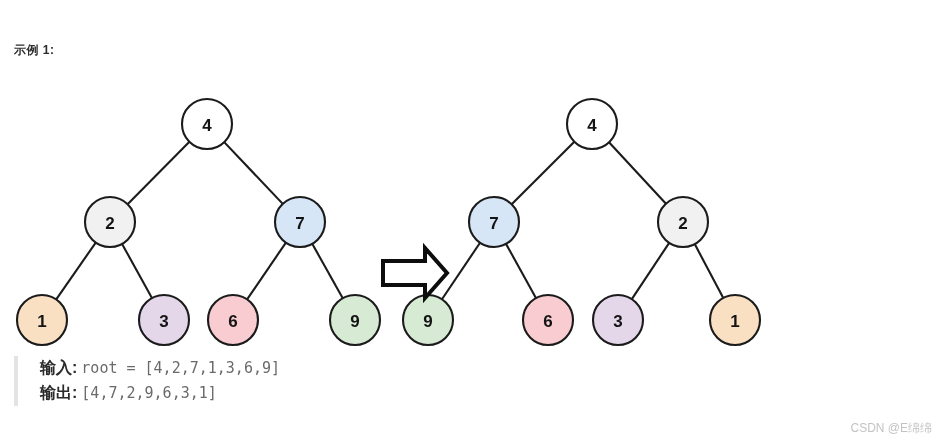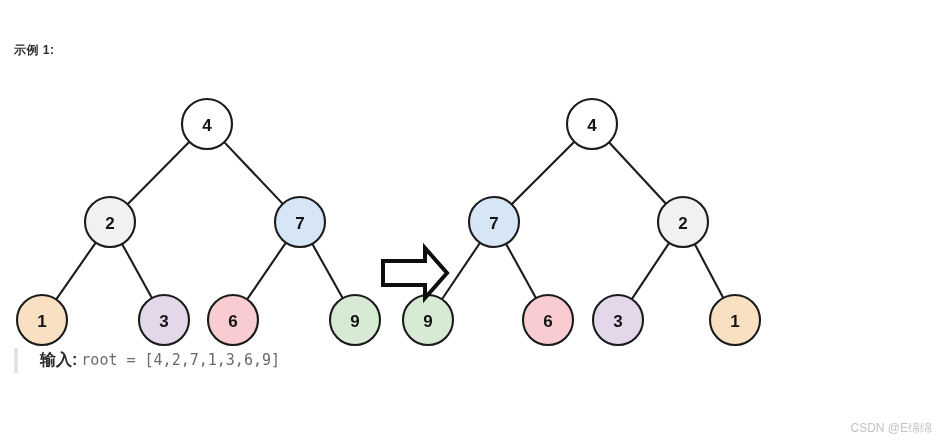--- a/index.html
+++ b/index.html
@@ -53,21 +53,21 @@
   }
   .arrow-shape {
     fill: #ffffff;
     stroke: #0d0d0d;
     stroke-width: 4;
     stroke-linejoin: miter;
   }
   #io-block {
     position: absolute;
     left: 14px;
-    top: 348px;
+    top: 356px;
     padding-left: 22px;
     border-left: 4px solid #e3e3e3;
     line-height: 1.55;
   }
   .io-row {
     white-space: nowrap;
     font-size: 16px;
   }
   .io-key {
     font-weight: bold;
@@ -172,15 +172,18 @@
     <g>
       <polygon class="arrow-shape" points="383,181 425,181 425,168 447,193 425,218 425,205 383,205"></polygon>
     </g>
   </svg>
 </div>
 
 <div id="io-block">
   <div class="io-row">
     <span class="io-key">输入:</span><span class="io-val">root = [4,2,7,1,3,6,9]</span>
   </div>
+  <div class="io-row">
+    <span class="io-key">输出:</span><span class="io-val">[4,7,2,9,6,3,1]</span>
+  </div>
 </div>
 
 <div id="watermark">CSDN @E绵绵</div>
 
 </body></html>

